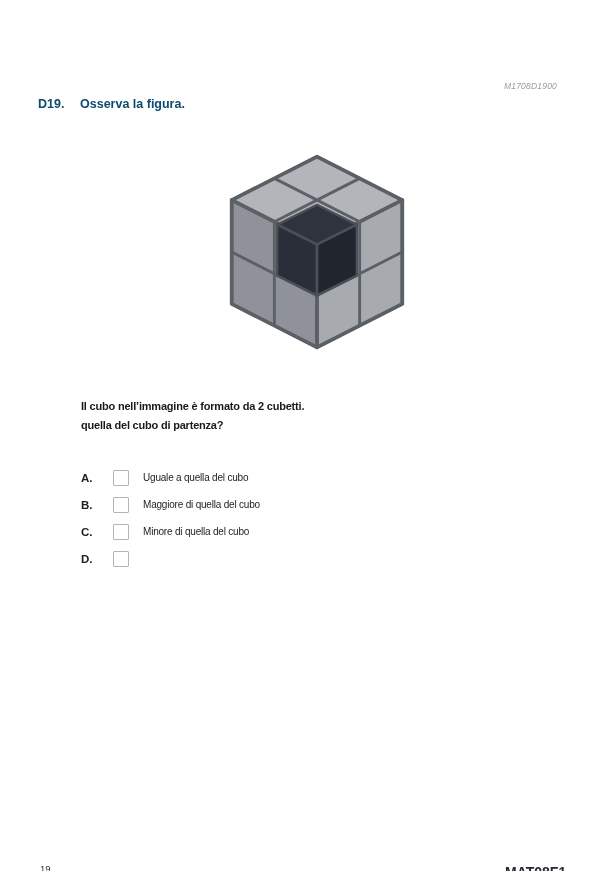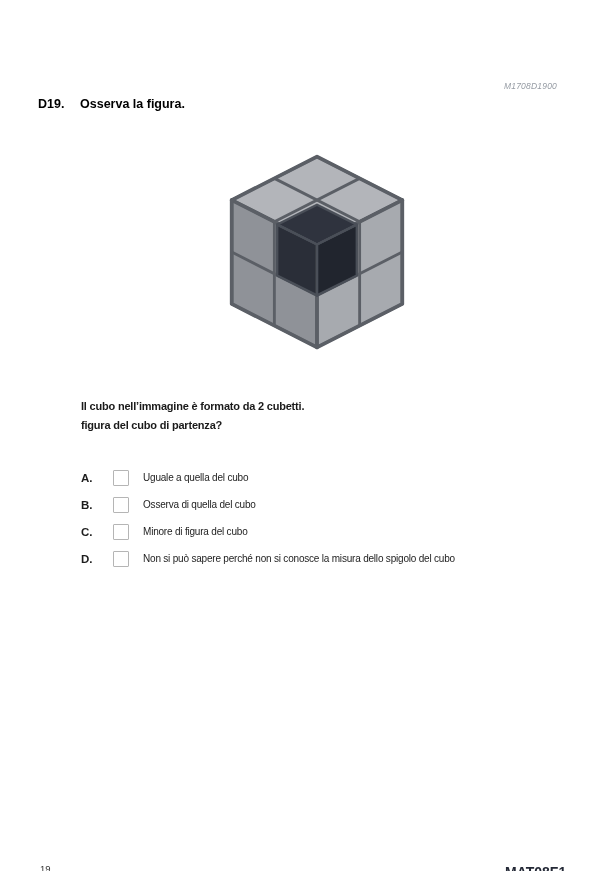--- a/index.html
+++ b/index.html
@@ -4,21 +4,21 @@
 <style>
   html,body{margin:0;padding:0;background:#ffffff;}
   .page{
     position:relative;width:608px;height:871px;background:#ffffff;
     font-family:"Liberation Sans",sans-serif;color:#1a1a1a;overflow:hidden;margin-top:40px;
   }
   .doc-code{
     position:absolute;top:41px;left:0;width:557px;text-align:right;
     font-style:italic;font-size:8.5px;color:#969ca4;letter-spacing:.2px;
   }
-  .q-header{position:absolute;left:38px;top:57px;font-weight:700;font-size:12.5px;color:#000000;}
+  .q-header{position:absolute;left:38px;top:57px;font-weight:700;font-size:12.5px;color:#0c4a6e;}
   .q-num{display:inline-block;width:42px;}
   .figure{position:absolute;left:227px;top:111px;width:180px;height:202px;}
   .q-text{
     position:absolute;left:81px;top:357px;font-weight:700;font-size:11px;
     line-height:18.5px;letter-spacing:-.2px;white-space:nowrap;color:#1a1a1a;
   }
   .opt{position:absolute;left:81px;display:flex;align-items:center;height:17px;}
   .opt-a{top:429px}.opt-b{top:456px}.opt-c{top:483px}.opt-d{top:510px}
   .letter{width:32px;font-weight:700;font-size:11.5px;color:#1d1d1d;flex:0 0 auto;}
   .checkbox{
@@ -62,40 +62,39 @@
     <polygon points="95,6 185,52 185,162 95,208 5,162 5,52" fill="none" stroke-width="4" stroke-linejoin="round" stroke="#5b5f66"></polygon>
 
     <polygon points="95,57 137,78 95,99 53,78" stroke-width="2.5" stroke-linejoin="round" fill="#2f333e" stroke="#4a4f58"></polygon>
     <polygon points="53,78 95,99 95,153 53,132" stroke-width="2.5" stroke-linejoin="round" fill="#2a2e38" stroke="#4a4f58"></polygon>
     <polygon points="137,78 137,132 95,153 95,99" stroke-width="2.5" stroke-linejoin="round" fill="#21252e" stroke="#4a4f58"></polygon>
     <path d="M53,78 L95,99 L137,78 M95,99 L95,153" fill="none" stroke-width="2.5" stroke-linecap="round" stroke="#4a4f58"></path>
   </svg>
 
   <div class="q-text">
     <div>Il cubo nell’immagine è formato da 2 cubetti.</div>
-    <div>figura del cubo di partenza?</div>
+    <div>quella del cubo di partenza?</div>
   </div>
 
   <div class="opt opt-a">
     <span class="letter">A.</span>
     <span class="checkbox"></span>
     <span class="label">Uguale a quella del cubo</span>
   </div>
   <div class="opt opt-b">
     <span class="letter">B.</span>
     <span class="checkbox"></span>
-    <span class="label">Osserva di quella del cubo</span>
+    <span class="label">Maggiore di quella del cubo</span>
   </div>
   <div class="opt opt-c">
     <span class="letter">C.</span>
     <span class="checkbox"></span>
-    <span class="label">Minore di figura del cubo</span>
+    <span class="label">Minore di quella del cubo</span>
   </div>
   <div class="opt opt-d">
     <span class="letter">D.</span>
     <span class="checkbox"></span>
-    <span class="label">Non si può sapere perché non si conosce la misura dello spigolo del cubo</span>
   </div>
 
   <div class="page-num">19</div>
   <div class="footer-code">MAT08F1</div>
 
 </div>
 
 </body></html>

